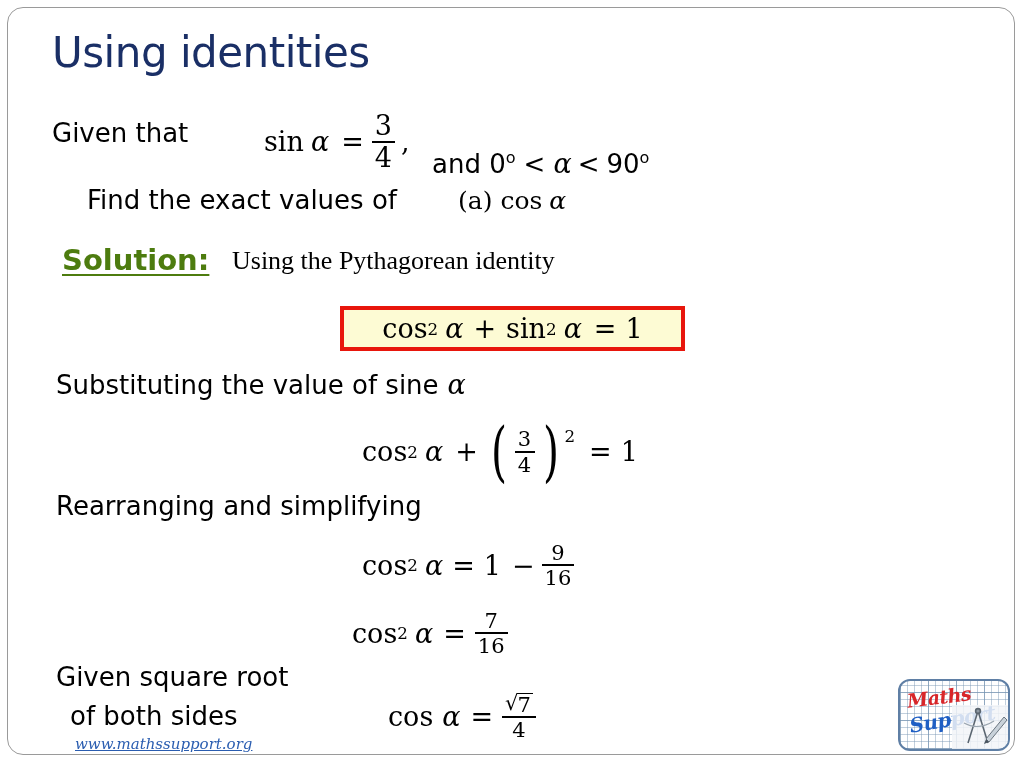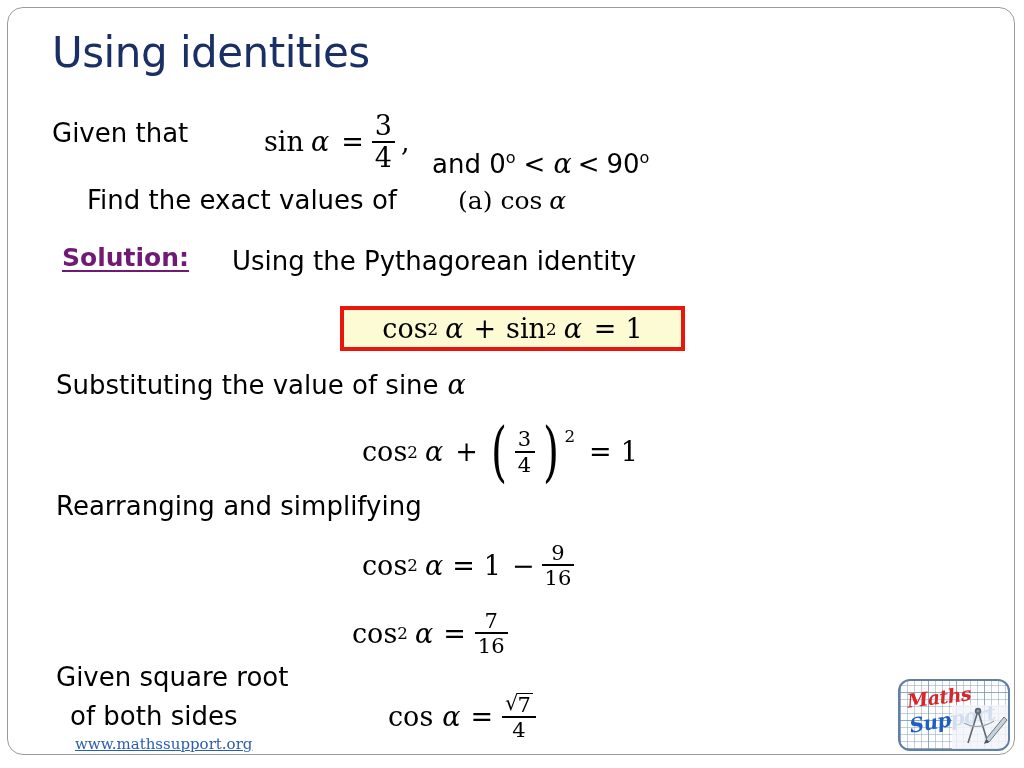--- a/index.html
+++ b/index.html
@@ -152,37 +152,38 @@
     font-size: 27px;
     color: #000000;
     white-space: nowrap;
   }
 
   .solution-label {
     position: absolute;
     left: 62px;
     top: 243px;
     font-family: "DejaVu Sans", sans-serif;
-    font-size: 25px;
+    font-size: 29px;
     font-weight: bold;
-    color: #701a75;
+    color: #4d7c0f;
     text-decoration: underline;
     text-underline-offset: 4px;
     white-space: nowrap;
   }
 
   .footer-link {
     position: absolute;
     left: 75px;
     top: 735px;
     font-family: "DejaVu Serif", "Liberation Serif", serif;
     font-size: 15px;
     color: #2a5db0;
     text-decoration: underline;
     white-space: nowrap;
+    font-style: italic;
   }
 
   
   .logo {
     position: absolute;
     left: 898px;
     top: 679px;
     width: 112px;
     height: 72px;
     border-radius: 12px;
@@ -256,21 +257,21 @@
   </div>
 
   <div class="prose" style="left:56px; top:185px;margin-left:31px;">Find the exact values of</div>
   <div class="mathblock" style="left:458px; top:186px; font-size:25px;">
     <span>(a)</span>
     <span style="margin-left:8px;">cos</span>
     <span class="ital" style="margin-left:7px;">α</span>
   </div>
 
   <div class="solution-label">Solution:</div>
-  <div class="prose" style="left:232px; top:246px;">Using the Pythagorean identity</div>
+  <div class="prose" style="left:232px; top:246px;font-family:Liberation Serif, serif;">Using the Pythagorean identity</div>
 
   <div class="identity-box">
     <span>cos</span>
       <span class="sup">2</span>
     <span class="ital" style="margin-left:7px;">α</span>
     <span style="margin-left:10px;">+</span>
     <span style="margin-left:10px;">sin</span>
       <span class="sup">2</span>
     <span class="ital" style="margin-left:7px;">α</span>
     <span style="margin-left:12px;">=</span>

